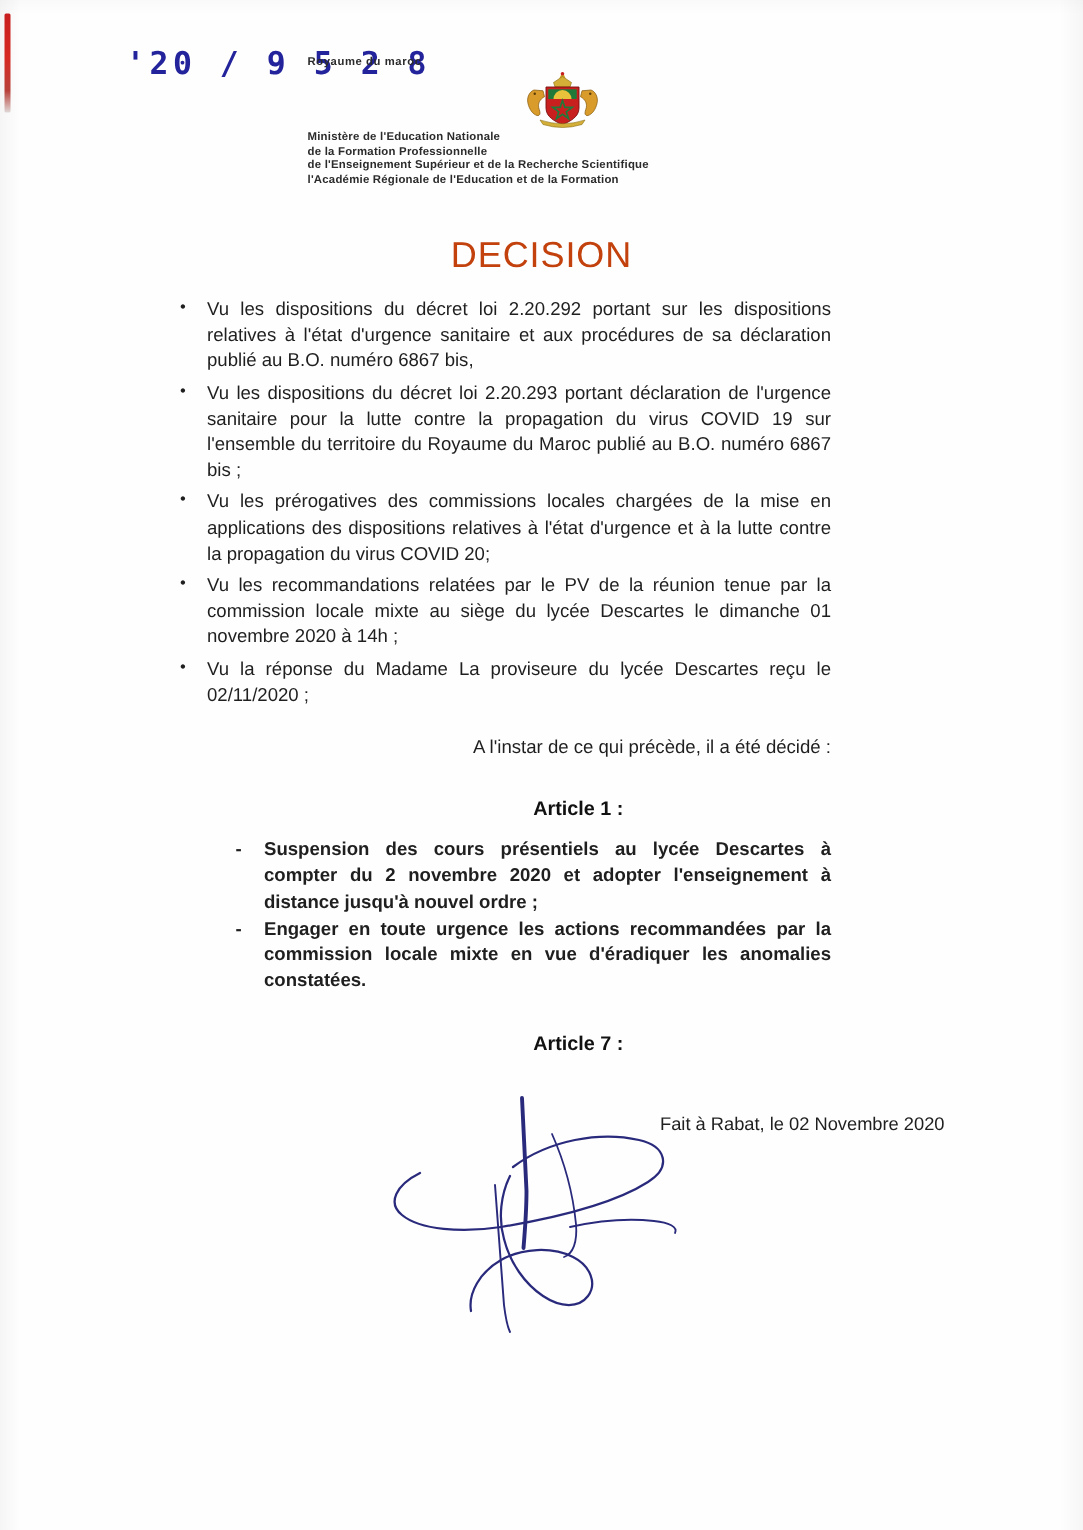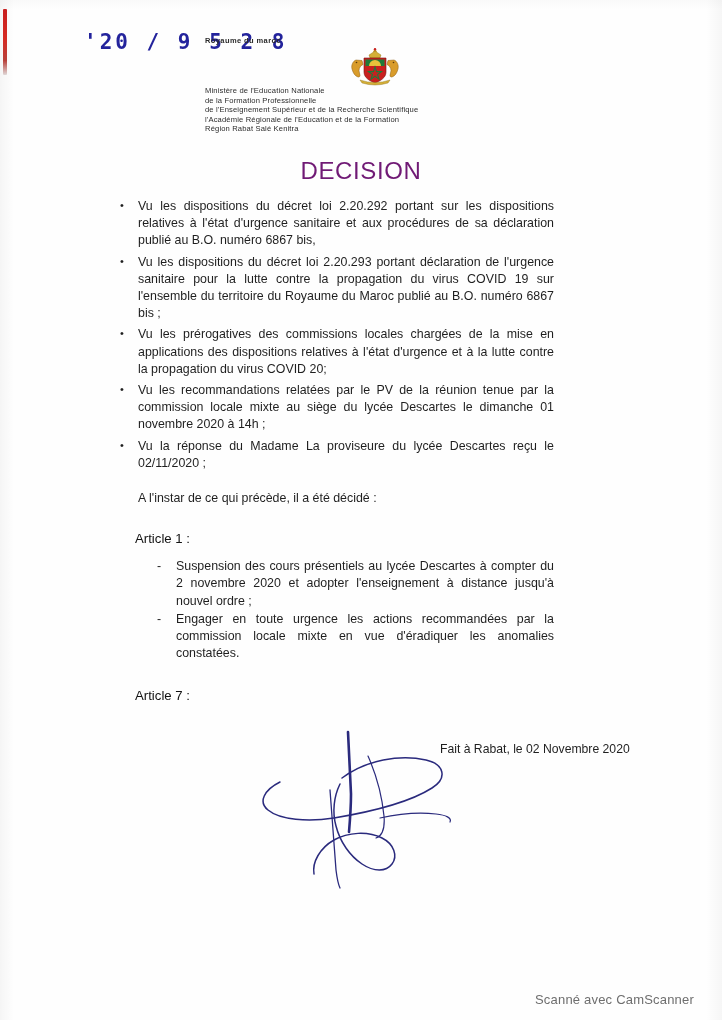--- a/index.html
+++ b/index.html
@@ -71,37 +71,37 @@
     margin-bottom: 1px;
   }
   #emblem-wrap {
     height: 40px;
     display: flex;
     align-items: center;
     justify-content: center;
   }
   .lh-line {
     font-size: 7.6px;
-    font-weight: normal;
+    font-weight: bold;
     color: #2b2b2b;
     line-height: 9.5px;
     letter-spacing: 0.15px;
     white-space: nowrap;
   }
 
   
   #doc-title {
     position: absolute;
     left: 0;
     right: 0;
     top: 157px;
     text-align: center;
     font-size: 24px;
     letter-spacing: 0.6px;
-    color: #701a75;
+    color: #c2410c;
   }
 
   
   #body-area {
     position: absolute;
     left: 0;
     top: 198px;
     width: 636px;
   }
   ul.vu-list {
@@ -126,35 +126,38 @@
     font-size: 11px;
     color: #1f1f1f;
   }
 
   .para-instar {
     margin: 18px 0 0 0;
     padding: 0 82px 0 138px;
     font-size: 12.4px;
     line-height: 17.2px;
     color: #1f1f1f;
+    text-align: right;
   }
 
   .article-head {
     margin: 24px 0 0 0;
     padding-left: 135px;
     font-size: 13.2px;
-    font-weight: normal;
+    font-weight: bold;
     color: #111111;
+    text-align: center;
   }
   .article-head.second { margin-top: 26px; }
 
   ul.dash-list {
     list-style: none;
     margin: 12px 0 0 0;
     padding: 0;
+    font-weight: bold;
   }
   ul.dash-list.tight { margin-top: 3px; }
   ul.dash-list > li {
     position: relative;
     margin: 0 0 1px 0;
     padding: 0 82px 0 176px;
     font-size: 12.4px;
     line-height: 17.2px;
     text-align: justify;
     color: #1f1f1f;
@@ -247,21 +250,20 @@
         <path d="M31 21 l1.6 4.6 h4.9 l-4 2.9 1.5 4.6 -4 -2.9 -4 2.9 1.5 -4.6 -4 -2.9 h4.9 z" fill="none" stroke="#1f7a3a" stroke-width="1.1"></path>
 
         <path d="M16 34 q15 5 30 0 l-2 3 q-13 4 -26 0 z" fill="#d4af37" stroke="#8a6d14" stroke-width="0.4"></path>
       </svg>
     </div>
 
     <div class="lh-line">Ministère de l'Education Nationale</div>
     <div class="lh-line">de la Formation Professionnelle</div>
     <div class="lh-line">de l'Enseignement Supérieur et de la Recherche Scientifique</div>
     <div class="lh-line">l'Académie Régionale de l'Education et de la Formation</div>
-    <div class="lh-line">Région Rabat Salé Kenitra</div>
   </div>
 
   <div id="doc-title">DECISION</div>
 
   <div id="body-area">
 
     <ul class="vu-list">
       <li>Vu les dispositions du décret loi 2.20.292 portant sur les dispositions relatives à l'état d'urgence sanitaire et aux procédures de sa déclaration publié au B.O. numéro 6867 bis,</li>
       <li>Vu les dispositions du décret loi 2.20.293 portant déclaration de l'urgence sanitaire pour la lutte contre la propagation du virus COVID 19 sur l'ensemble du territoire du Royaume du Maroc publié au B.O. numéro 6867 bis ;</li>
       <li>Vu les prérogatives des commissions locales chargées de la mise en applications des dispositions relatives à l'état d'urgence et à la lutte contre la propagation du virus COVID 20;</li>
@@ -296,15 +298,14 @@
                  C118 111 98 112 84 120 C70 128 62 142 64 154" stroke-width="1.5"></path>
         <path d="M80 70 C82 96 84 124 86 150 C87 158 88 164 90 168" stroke-width="1.3"></path>
         <path d="M118 36 C126 54 132 76 134 96 C135 108 132 116 126 118" stroke-width="1.2"></path>
         <path d="M130 98 C148 94 168 92 186 94 C196 95 202 98 200 102" stroke-width="1.2"></path>
       </g>
     </svg>
 
   </div>
 
 
-  <div id="camscanner">Scanné avec CamScanner</div>
 
 </div>
 
 </body></html>

